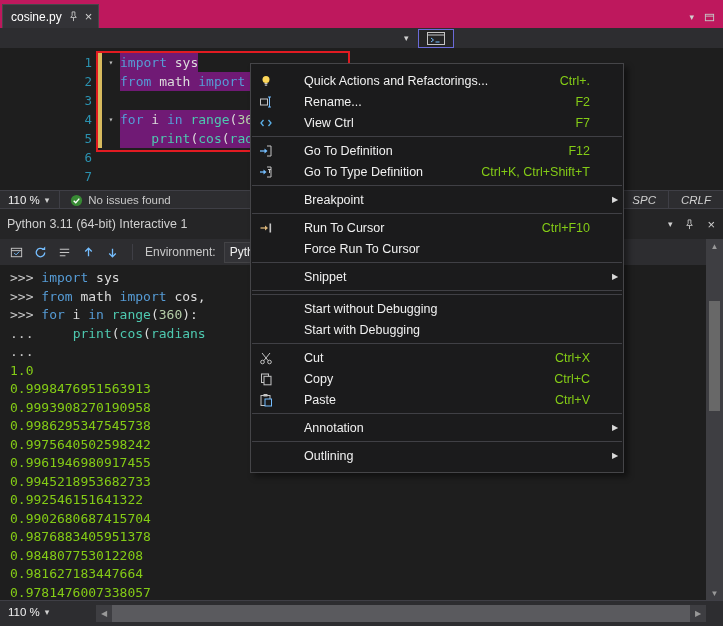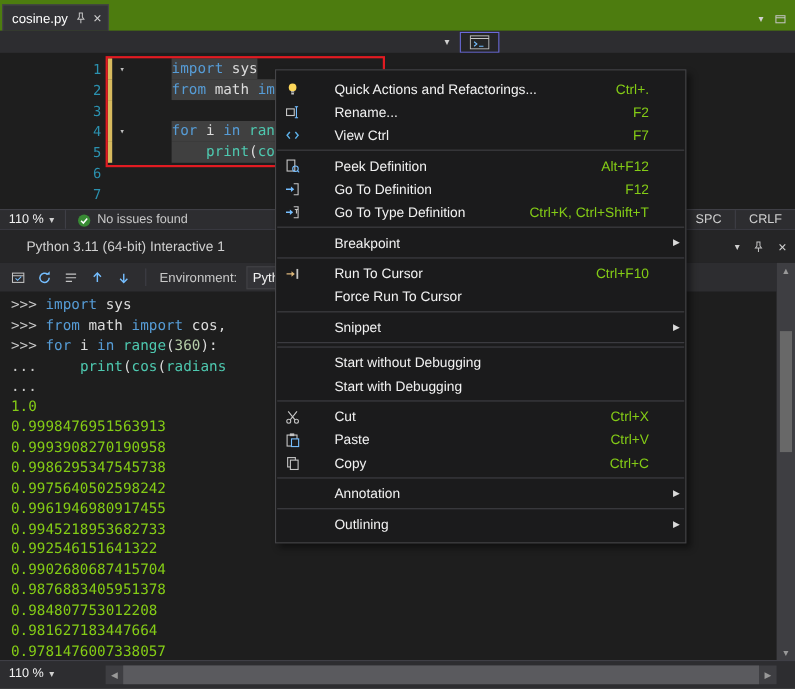--- a/index.html
+++ b/index.html
@@ -1,19 +1,19 @@
 <!DOCTYPE html>
 <html><head>
 <meta charset="utf-8">
 <style>
   html,body{margin:0;padding:0;background:#555;}
   .screen{position:relative;width:723px;height:626px;background:#2D2D30;overflow:hidden;
           font-family:"Liberation Sans",sans-serif;color:#F1F1F1;}
   
-  .tab-bar{position:absolute;left:0;top:0;right:0;height:28px;background:#4d7c0f;display:flex;align-items:flex-end;}
+  .tab-bar{position:absolute;left:0;top:0;right:0;height:28px;background:#be185d;display:flex;align-items:flex-end;}
   .tab{height:23px;margin-left:2px;background:#333337;border:1px solid #464649;border-bottom:none;
        display:flex;align-items:center;padding:0 6px 0 8px;font-size:12px;color:#FFFFFF;gap:6px;}
   .tab-title{white-space:nowrap;}
   .tab-close{font-size:13px;color:#D0D0D0;line-height:1;}
   .tabbar-right{margin-left:auto;display:flex;align-items:center;gap:10px;margin-right:8px;padding-bottom:5px;}
   .caret{font-size:9px;color:#D0D0D0;line-height:1;}
   
   .nav-bar{position:absolute;left:0;top:28px;right:0;height:20px;background:#2D2D30;border-bottom:1px solid #303034;}
   .nav-caret{position:absolute;left:404px;top:6px;}
   .nav-icon-box{position:absolute;left:418px;top:1px;width:34px;height:17px;border:1px solid #6A6AD8;
@@ -24,35 +24,35 @@
   .gutter{position:absolute;left:0;top:5px;width:92px;}
   .ln{height:19px;line-height:19px;text-align:right;color:#2B91AF;font-size:12.5px;}
   .bars{position:absolute;left:98px;top:5px;width:4px;}
   .bar-row{height:19px;}
   .bar-row.changed{background:#D7BA5E;}
   .folds{position:absolute;left:104px;top:5px;width:14px;text-align:center;}
   .fold-row{height:19px;line-height:19px;font-size:8px;color:#BFBFBF;}
   .code-lines{position:absolute;left:120px;top:5px;right:0;}
   .code-line{height:19px;line-height:19px;white-space:pre;}
   .line-text{display:inline-block;}
-  .line-text.sel{background:#404040;margin-left:36px;}
+  .line-text.sel{background:#701a75;}
   .tk-k{color:#569CD6;} .tk-d{color:#DCDCDC;} .tk-f{color:#4EC9B0;}
   .tk-n{color:#B5CEA8;} .tk-p{color:#C8C8C8;} .tk-o{color:#84cc16;}
   .red-box-editor{position:absolute;left:96px;top:3px;width:250px;height:97px;border:2px solid #E21B22;z-index:5;}
   
   .editor-status{position:absolute;left:0;top:190px;right:0;height:18px;background:#2D2D30;
                  border-top:1px solid #3F3F46;display:flex;align-items:center;font-size:11.5px;color:#F1F1F1;}
   .zoom{display:flex;align-items:center;gap:5px;padding:0 10px 0 8px;border-right:1px solid #3F3F46;height:100%;}
   .issues{display:flex;align-items:center;gap:5px;padding-left:10px;color:#C8C8C8;}
-  .strip-right{margin-left:auto;display:flex;align-items:center;height:100%;}
+  .strip-right{margin-left:auto;display:flex;align-items:center;height:100%;font-style:italic;}
   .strip-cell{padding:0 12px;border-left:1px solid #3F3F46;height:100%;display:flex;align-items:center;color:#D0D0D0;}
   
   .iw{position:absolute;left:0;top:208px;right:0;height:392px;background:#1E1E1E;border-top:1px solid #3F3F46;}
   .iw-header{position:absolute;left:0;top:0;right:0;height:30px;background:#252526;display:flex;align-items:center;}
-  .iw-title{font-size:12.5px;color:#D0D0D0;margin-left:24px;text-align:center;}
+  .iw-title{font-size:12.5px;color:#D0D0D0;margin-left:7px;text-align:center;}
   .iw-header-right{margin-left:auto;display:flex;align-items:center;gap:12px;margin-right:8px;}
   .iw-toolbar{position:absolute;left:0;top:30px;right:17px;height:26px;background:#2D2D30;
               display:flex;align-items:center;gap:8px;padding-left:8px;}
   .tb-icon{width:16px;height:16px;display:flex;align-items:center;justify-content:center;flex:none;}
   .tb-sep{width:1px;height:16px;background:#3F3F46;margin:0 4px;flex:none;}
   .env-label{font-size:12px;color:#C8C8C8;white-space:nowrap;}
   .env-combo{width:120px;height:19px;background:#333337;border:1px solid #434346;color:#F1F1F1;
              font-size:12px;line-height:19px;padding:0 5px;overflow:hidden;white-space:nowrap;flex:none;}
   .iw-content{position:absolute;left:0;top:56px;right:17px;bottom:0;overflow:hidden;
               font-family:"DejaVu Sans Mono",monospace;font-size:13px;padding:4px 0 0 10px;}
@@ -298,32 +298,20 @@
           </svg>
         </span>
         <span class="mi-label">View Ctrl</span>
         <span class="mi-shortcut">F7</span>
         <span class="mi-arrow"></span>
       </div>
       <div class="menu-sep"></div>
       <div class="mi">
         <span class="mi-icon">
           <svg width="14" height="14" viewBox="0 0 14 14">
-            <rect x="2" y="1.5" width="7" height="10" fill="none" stroke="#C5C5C5"></rect>
-            <circle cx="9.6" cy="9.4" r="2.5" fill="none" stroke="#75BEFF"></circle>
-            <path d="M11.4 11.2 13 12.8" stroke="#75BEFF"></path>
-          </svg>
-        </span>
-        <span class="mi-label">Peek Definition</span>
-        <span class="mi-shortcut">Alt+F12</span>
-        <span class="mi-arrow"></span>
-      </div>
-      <div class="mi">
-        <span class="mi-icon">
-          <svg width="14" height="14" viewBox="0 0 14 14">
             <path d="M8 2h4v10H8" fill="none" stroke="#C5C5C5"></path>
             <path d="M1 7h6" stroke="#75BEFF" stroke-width="1.3"></path>
             <path d="M5.5 4.5 8.5 7l-3 2.5z" fill="#75BEFF"></path>
           </svg>
         </span>
         <span class="mi-label">Go To Definition</span>
         <span class="mi-shortcut">F12</span>
         <span class="mi-arrow"></span>
       </div>
       <div class="mi">
@@ -395,40 +383,40 @@
             <path d="M4.8 9.7 11 2M9.2 9.7 3 2" stroke="#C5C5C5"></path>
           </svg>
         </span>
         <span class="mi-label">Cut</span>
         <span class="mi-shortcut">Ctrl+X</span>
         <span class="mi-arrow"></span>
       </div>
       <div class="mi">
         <span class="mi-icon">
           <svg width="14" height="14" viewBox="0 0 14 14">
+            <rect x="2.5" y="2" width="7" height="8.5" fill="none" stroke="#C5C5C5"></rect>
+            <rect x="5" y="4.3" width="7" height="8.5" fill="#1B1B1C" stroke="#C5C5C5"></rect>
+          </svg>
+        </span>
+        <span class="mi-label">Copy</span>
+        <span class="mi-shortcut">Ctrl+C</span>
+        <span class="mi-arrow"></span>
+      </div>
+      <div class="mi">
+        <span class="mi-icon">
+          <svg width="14" height="14" viewBox="0 0 14 14">
             <rect x="2" y="2.5" width="9" height="10" fill="none" stroke="#C5C5C5"></rect>
             <rect x="4.5" y="1" width="4" height="2.5" fill="#C5C5C5"></rect>
             <rect x="6" y="6" width="6.5" height="7" fill="#1B1B1C" stroke="#75BEFF"></rect>
           </svg>
         </span>
         <span class="mi-label">Paste</span>
         <span class="mi-shortcut">Ctrl+V</span>
         <span class="mi-arrow"></span>
       </div>
-      <div class="mi">
-        <span class="mi-icon">
-          <svg width="14" height="14" viewBox="0 0 14 14">
-            <rect x="2.5" y="2" width="7" height="8.5" fill="none" stroke="#C5C5C5"></rect>
-            <rect x="5" y="4.3" width="7" height="8.5" fill="#1B1B1C" stroke="#C5C5C5"></rect>
-          </svg>
-        </span>
-        <span class="mi-label">Copy</span>
-        <span class="mi-shortcut">Ctrl+C</span>
-        <span class="mi-arrow"></span>
-      </div>
       <div class="menu-sep"></div>
       <div class="mi">
         <span class="mi-icon"></span>
         <span class="mi-label">Annotation</span>
         <span class="mi-shortcut"></span>
         <span class="mi-arrow">▶</span>
       </div>
       <div class="menu-sep"></div>
       <div class="mi">
         <span class="mi-icon"></span>

